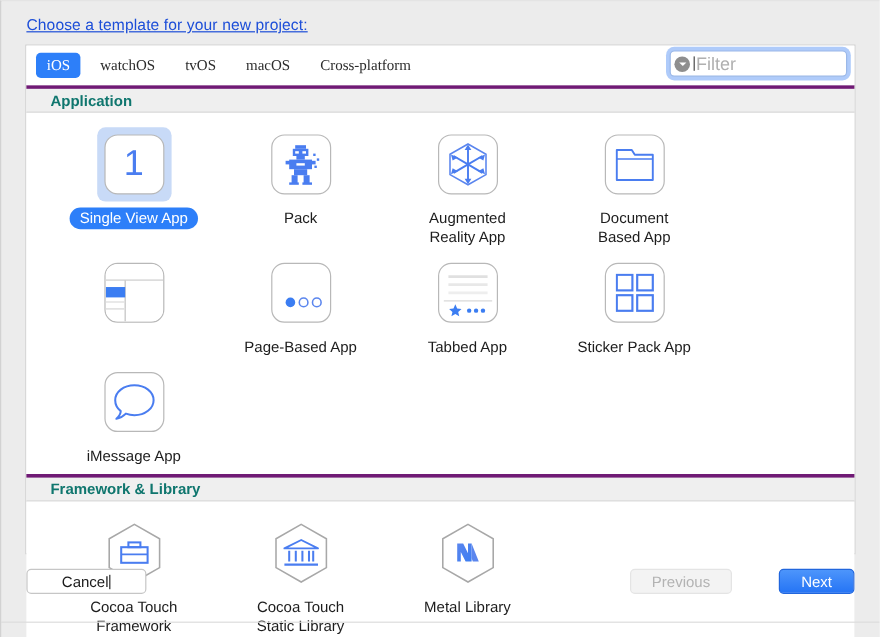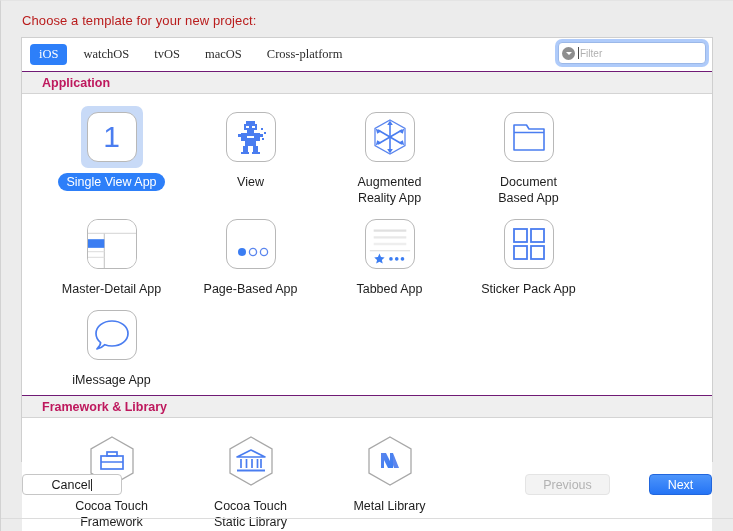--- a/index.html
+++ b/index.html
@@ -21,22 +21,23 @@
     background: #ececec;
     box-sizing: border-box;
     border-left: 1px solid #d2d2d2;
     border-top: 1px solid #e4e4e4;
   }
   .prompt {
     position: absolute;
     left: 21px;
     top: 12px;
     font-size: 13px;
-    color: #b91c1c;
+    color: #1d4ed8;
     letter-spacing: 0.1px;
+    text-decoration: underline;
   }
 
   
   .panel {
     position: absolute;
     left: 20px;
     top: 36px;
     width: 692px;
     height: 425px;
     background: #ffffff;
@@ -105,37 +106,37 @@
     border-right: 3px solid transparent;
     border-top: 3.5px solid #ffffff;
   }
   .filter-caret {
     width: 1px;
     height: 12px;
     background: #4a4a4a;
     margin-right: 1px;
   }
   .filter-placeholder {
-    font-size: 10px;
+    font-size: 15px;
     color: #b0b0b0;
   }
 
   
   .section-header {
     height: 23px;
     min-height: 23px;
     background: #efefef;
-    border-top: 1px solid #701a75;
+    border-top: 3px solid #701a75;
     border-bottom: 1px solid #d4d4d4;
     display: flex;
     align-items: center;
     padding-left: 20px;
     font-size: 12.5px;
     font-weight: bold;
-    color: #be185d;
+    color: #0f766e;
     box-sizing: border-box;
   }
 
   .section-body {
     background: #ffffff;
     padding-top: 12px;
   }
   .grid {
     display: flex;
     flex-wrap: wrap;
@@ -306,21 +307,21 @@
                   <rect x="28" y="19" width="2" height="2"></rect>
                 </g>
                 <g fill="#ffffff">
                   <rect x="12" y="7" width="3" height="2"></rect>
                   <rect x="18" y="7" width="3" height="2"></rect>
                   <rect x="13" y="17" width="7" height="2"></rect>
                 </g>
               </svg>
             </div>
           </div>
-          <div class="cell-label">View</div>
+          <div class="cell-label">Pack</div>
         </div>
 
         <div class="cell">
           <div class="icon-holder">
             <div class="app-tile">
               <svg width="36" height="38" viewBox="0 0 36 38">
                 <polygon points="18,2 33,10.5 33,27.5 18,36 3,27.5 3,10.5" fill="none" stroke="#5b86ee" stroke-width="1.3"></polygon>
                 <line x1="18" y1="19" x2="18" y2="5" stroke="#4a7df0" stroke-width="1.6"></line>
                 <polygon points="18,2.5 15.2,7 20.8,7" fill="#4a7df0"></polygon>
                 <line x1="18" y1="19" x2="18" y2="33" stroke="#4a7df0" stroke-width="1.6"></line>
@@ -359,21 +360,20 @@
               <svg width="50" height="50" viewBox="0 0 50 50">
                 <rect x="0" y="0" width="50" height="50" fill="#ffffff"></rect>
                 <line x1="0" y1="14" x2="50" y2="14" stroke="#dcdcdc" stroke-width="1.4"></line>
                 <line x1="17" y1="14" x2="17" y2="50" stroke="#c9c9c9" stroke-width="1.2"></line>
                 <rect x="0" y="20" width="17" height="9" fill="#3b7df2"></rect>
                 <line x1="0" y1="33" x2="17" y2="33" stroke="#e2e2e2" stroke-width="1.4"></line>
                 <line x1="0" y1="39" x2="17" y2="39" stroke="#e2e2e2" stroke-width="1.4"></line>
               </svg>
             </div>
           </div>
-          <div class="cell-label">Master-Detail App</div>
         </div>
 
         <div class="cell">
           <div class="icon-holder">
             <div class="app-tile">
               <svg width="44" height="44" viewBox="0 0 44 44">
                 <circle cx="13" cy="30" r="4" fill="#3b7df2"></circle>
                 <circle cx="24" cy="30" r="3.6" fill="none" stroke="#5b86ee" stroke-width="1.3"></circle>
                 <circle cx="35" cy="30" r="3.6" fill="none" stroke="#5b86ee" stroke-width="1.3"></circle>
               </svg>

